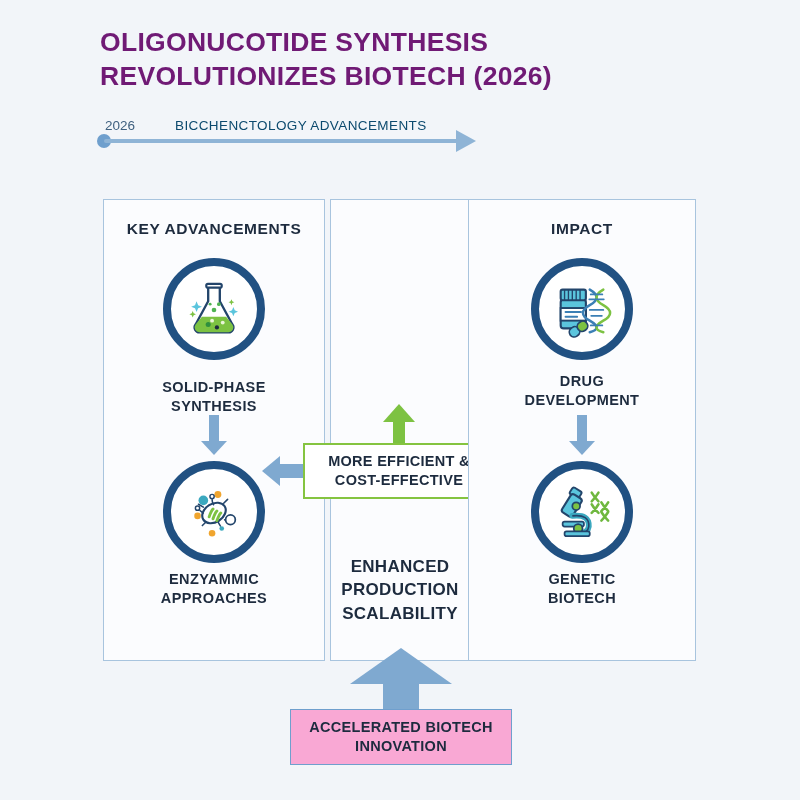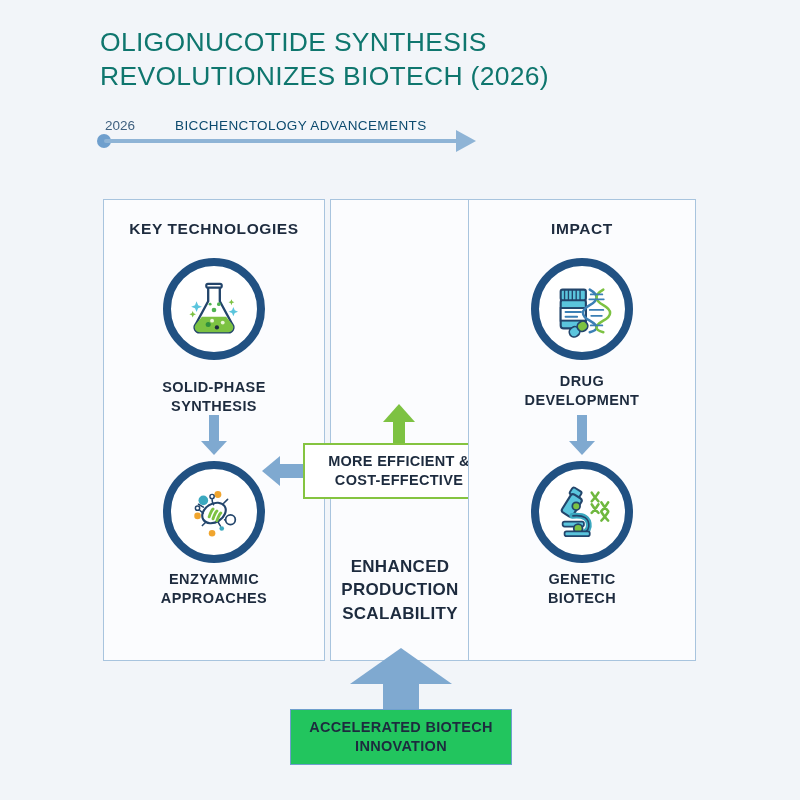--- a/index.html
+++ b/index.html
@@ -8,22 +8,22 @@
     background: #f2f5f9;
     font-family: "Liberation Sans", sans-serif;
     overflow: hidden;
     position: relative;
   }
   #stage { position: relative; width: 800px; height: 800px; }
 
   
   .title {
     position: absolute; left: 100px; top: 26px; width: 600px;
-    font-size: 26.5px; font-weight: normal; letter-spacing: 0.3px;
-    color: #0f766e; line-height: 1.28;
+    font-size: 26.5px; font-weight: bold; letter-spacing: 0.3px;
+    color: #701a75; line-height: 1.28;
   }
   .title-l2 { display: block; }
 
   
   .tl-year {
     position: absolute; left: 105px; top: 118px;
     font-size: 13.5px; color: #3f607f; font-weight: normal;
   }
   .tl-label {
     position: absolute; left: 175px; top: 118px;
@@ -99,21 +99,21 @@
   #center-scalability {
     position: absolute; left: 330px; top: 555px; width: 140px;
     text-align: center; font-size: 17px; font-weight: bold;
     color: #1d2b3e; line-height: 1.38; letter-spacing: 0.3px;
   }
 
   
   #bottom-box {
     position: absolute; left: 290px; top: 709px;
     width: 222px; height: 56px;
-    border: 1.5px solid #6f9fcd; background: #22c55e;
+    border: 1.5px solid #6f9fcd; background: #f9a8d4;
     display: flex; align-items: center; justify-content: center;
     text-align: center;
     font-size: 14.5px; font-weight: bold; color: #1d2b3e;
     line-height: 1.33; letter-spacing: 0.3px;
   }
 
   
   .arrow-down, .arrow-up { position: absolute; }
   .arrow-down .stem, .arrow-up .stem { position:absolute; background:#7fa9d0; }
   .arrow-down .head {
@@ -183,21 +183,21 @@
 
   <div>
     <div class="tl-year">2026</div>
     <div class="tl-label">BICCHENCTOLOGY ADVANCEMENTS</div>
     <div class="tl-dot"></div>
     <div class="tl-line"></div>
     <div class="tl-arrow"></div>
   </div>
 
   <div class="panel" id="panel-left">
-    <div class="panel-head">KEY TECHNOLOGIES</div>
+    <div class="panel-head">KEY ADVANCEMENTS</div>
   </div>
 
   <div class="circle" id="circle-solid-phase">
     <span>
       <svg viewBox="0 0 64 64">
         <path d="M26 8 h12 v16 l13 24 a5 5 0 0 1 -4.5 8 h-29 a5 5 0 0 1 -4.5 -8 l13 -24 z" fill="#ffffff" stroke="#23456b" stroke-width="2.4" stroke-linejoin="round"></path>
         <path d="M19.5 40 h25 l6.5 8 a5 5 0 0 1 -4.5 8 h-29 a5 5 0 0 1 -4.5 -8 z" fill="#7cc242"></path>
         <circle cx="26" cy="48" r="2.6" fill="#2f8f3e"></circle>
         <circle cx="35" cy="51" r="2.2" fill="#1d2b3e"></circle>
         <circle cx="41" cy="46" r="2" fill="#e9f5d8"></circle>

